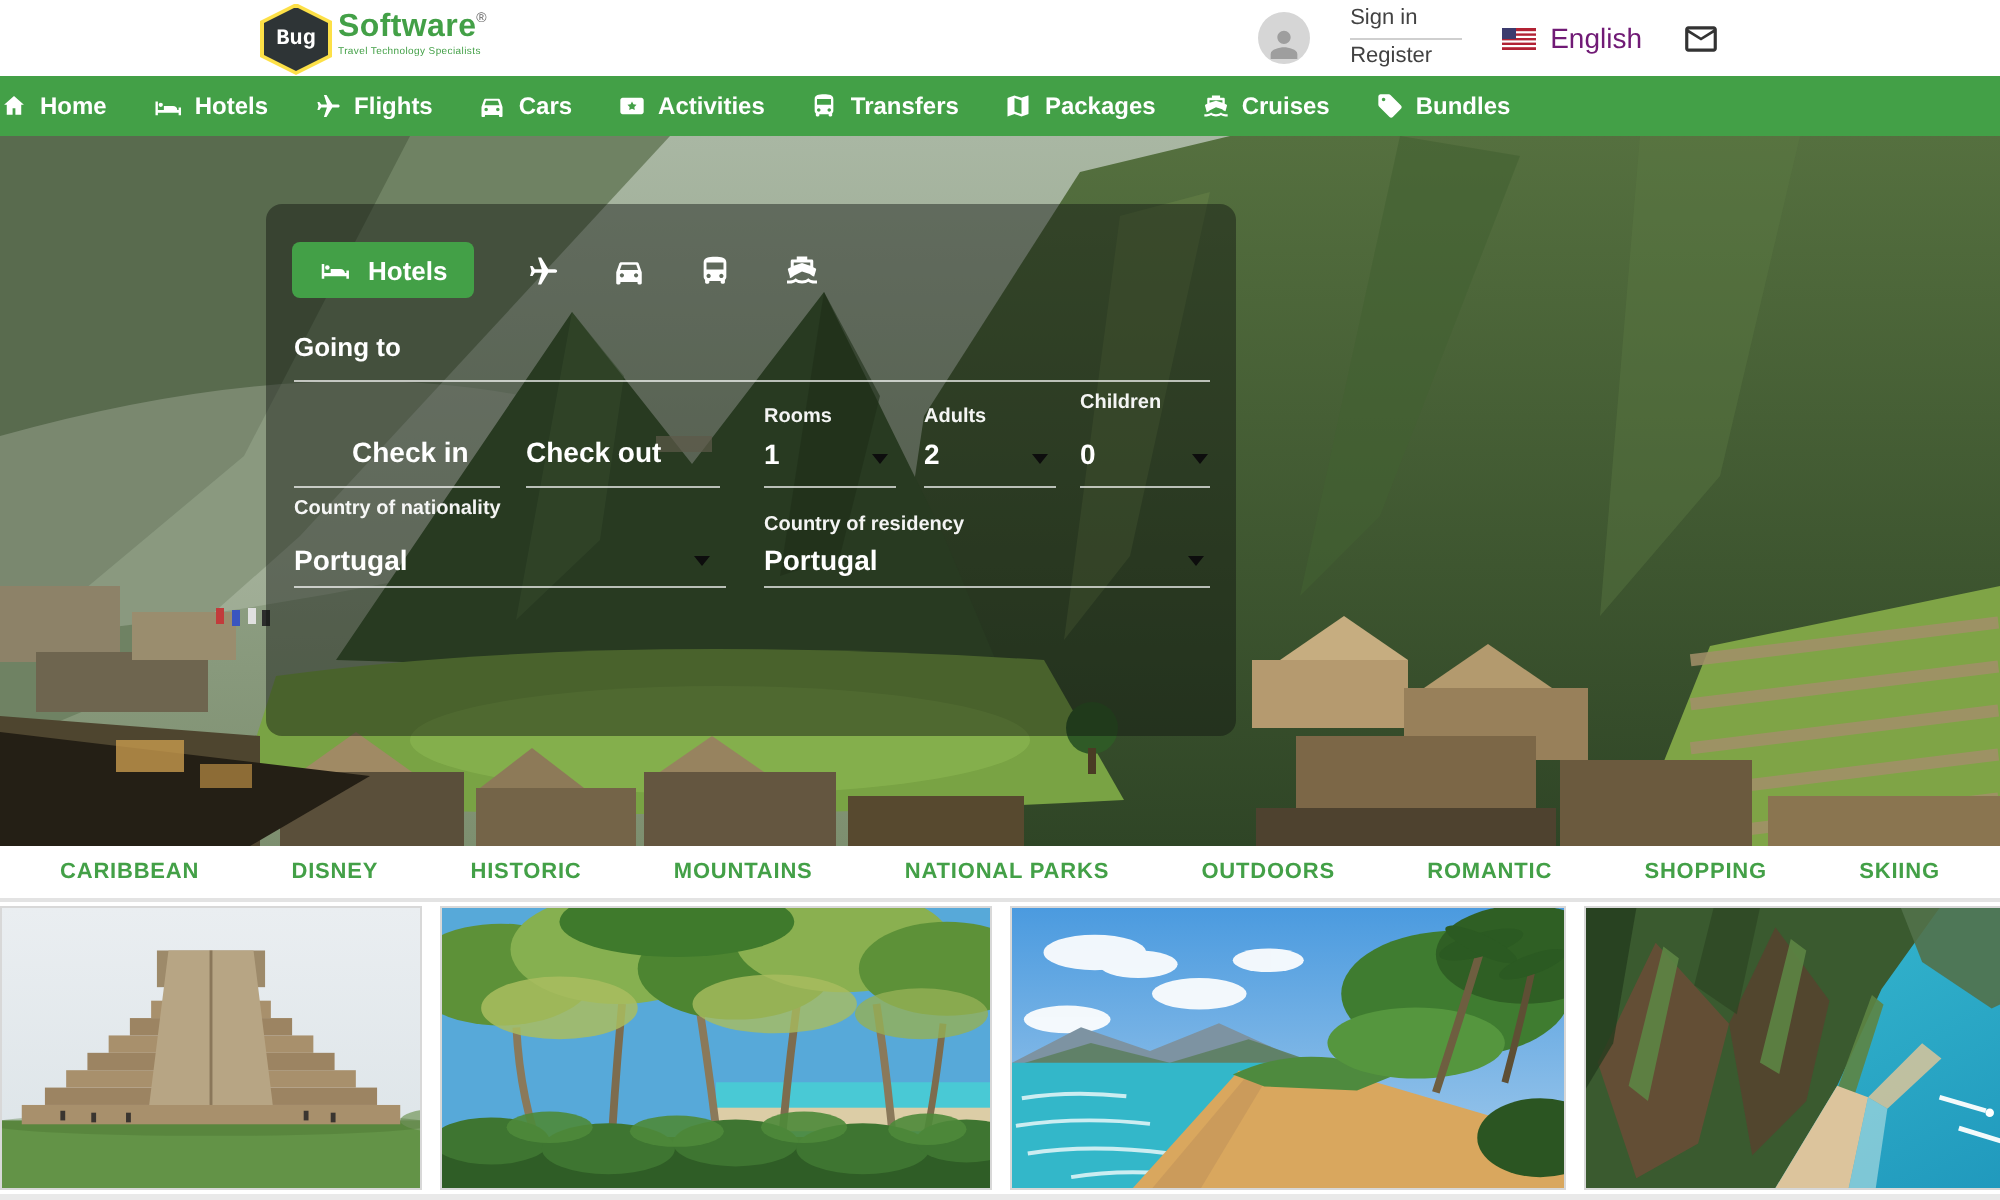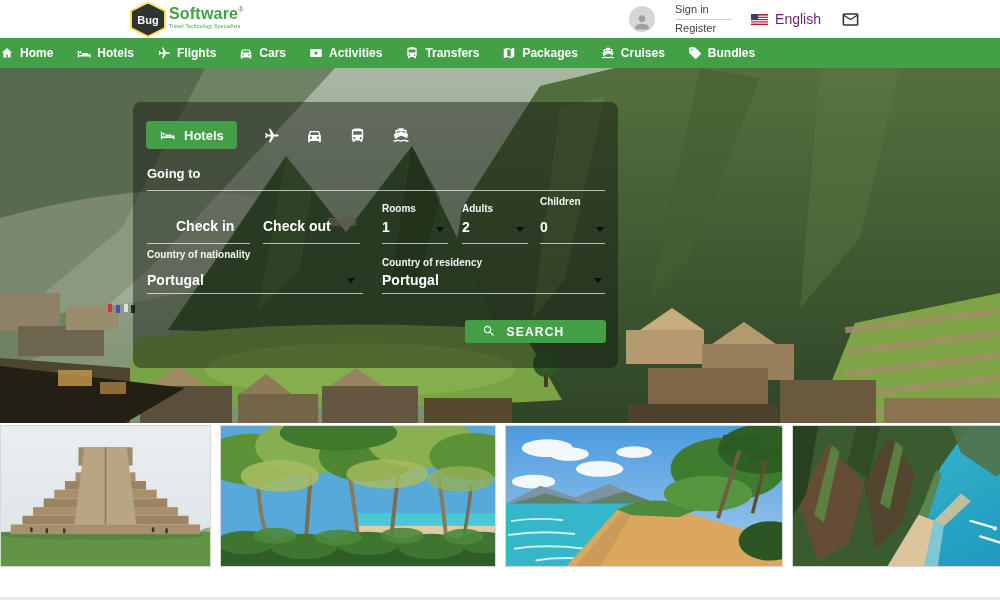--- a/index.html
+++ b/index.html
@@ -2,21 +2,21 @@
 <html><head>
 <meta charset="utf-8">
 <style>
   * { margin:0; padding:0; box-sizing:border-box; }
   body { font-family:"Liberation Sans", sans-serif; background:#fff; }
   .page { position:relative; width:1000px; height:600px; overflow:hidden; background:#fff; }
 
   
   .top-header { height:38px; display:flex; align-items:center; padding:0 140px 0 130px; background:#fff; }
   .logo { display:flex; align-items:flex-start; cursor:pointer; }
-  .hex-outer { width:36px; height:36px; background:#fde047; clip-path:polygon(50% 0,100% 25%,100% 75%,50% 100%,0 75%,0 25%); display:flex; align-items:center; justify-content:center; margin-top:1px; }
+  .hex-outer { width:36px; height:36px; background:#fde047; clip-path:polygon(50% 0,100% 25%,100% 75%,50% 100%,0 75%,0 25%); display:flex; align-items:center; justify-content:center; margin-top:1px;font-family:Liberation Mono, monospace; }
   .hex-inner { width:32px; height:32px; background:#2e3436; clip-path:polygon(50% 0,100% 25%,100% 75%,50% 100%,0 75%,0 25%); display:flex; align-items:center; justify-content:center; }
   .hex-inner span { color:#fff; font-size:11px; font-weight:bold; }
   .logo-text { margin-left:3px; margin-top:5px; line-height:1; }
   .logo-software { color:#43A047; font-size:16px; font-weight:bold; letter-spacing:.2px; }
   .logo-reg { color:#666; font-size:7px; vertical-align:top; }
   .logo-tagline { display:block; color:#43A047; font-size:5px; margin-top:2px; letter-spacing:.2px; }
   .header-right { margin-left:auto; display:flex; align-items:center; gap:20px; }
   .avatar { width:26px; height:26px; border-radius:50%; background:#d6d6d6; display:flex; align-items:flex-end; justify-content:center; overflow:hidden; cursor:pointer; }
   .account { font-size:11px; color:#424242; line-height:1.35; }
   .account .signin { display:block; padding-bottom:2px; border-bottom:1px solid #cfcfcf; cursor:pointer; min-width:56px; }
@@ -343,29 +343,34 @@
       <div class="fld-label lbl-sm" style="left:14px; top:147px;">Country of nationality</div>
       <div class="val" style="left:14px; top:170px;">Portugal</div>
       <span class="caret" style="left:214px; top:176px;"></span>
       <div class="underline" style="left:14px; top:191px; width:216px;"></div>
 
       <div class="fld-label lbl-sm" style="left:249px; top:155px;">Country of residency</div>
       <div class="val" style="left:249px; top:170px;">Portugal</div>
       <span class="caret" style="left:461px; top:176px;"></span>
       <div class="underline" style="left:249px; top:191px; width:223px;"></div>
 
-      <button class="search-btn">
-        <svg width="14" height="14" fill="#fff">
-            <use href="#i-search"></use>
-          </svg>
-        <span>SEARCH</span>
-      </button>
     </div>
   </section>
 
+  <div class="categories">
+    <span class="category">CARIBBEAN</span>
+    <span class="category">DISNEY</span>
+    <span class="category">HISTORIC</span>
+    <span class="category">MOUNTAINS</span>
+    <span class="category">NATIONAL PARKS</span>
+    <span class="category">OUTDOORS</span>
+    <span class="category">ROMANTIC</span>
+    <span class="category">SHOPPING</span>
+    <span class="category">SKIING</span>
+  </div>
 
   <div class="cards">
 
     <div class="card card-1">
       <svg viewBox="0 0 280 145" preserveAspectRatio="xMidYMid slice">
         <defs>
             <linearGradient id="psky" x1="0" y1="0" x2="0" y2="1">
               <stop offset="0" stop-color="#eaeef1"></stop>
               <stop offset="1" stop-color="#dbe3e7"></stop>
             </linearGradient>

